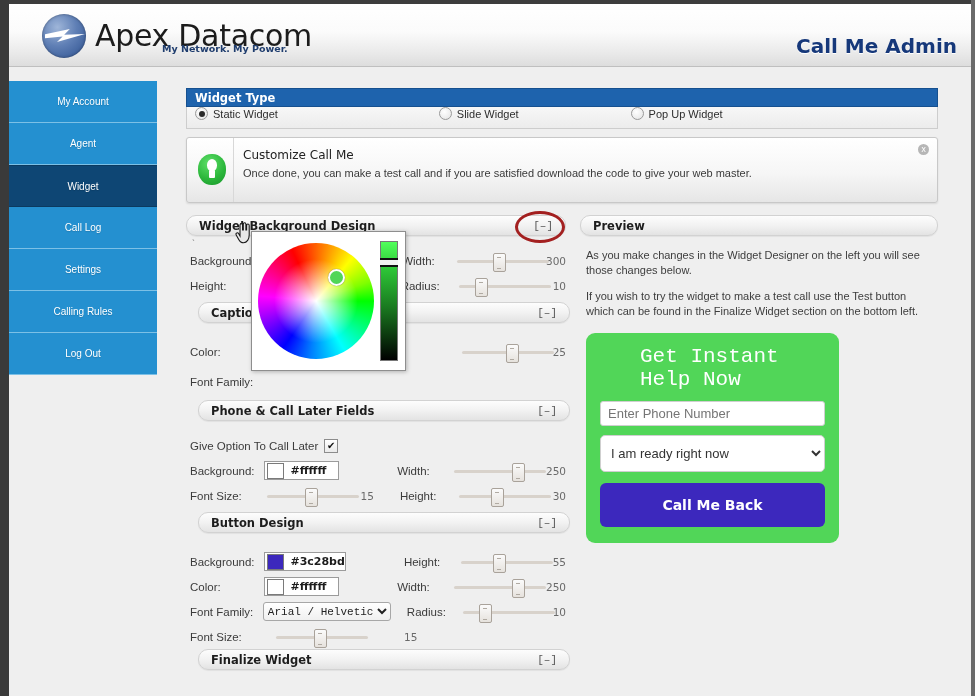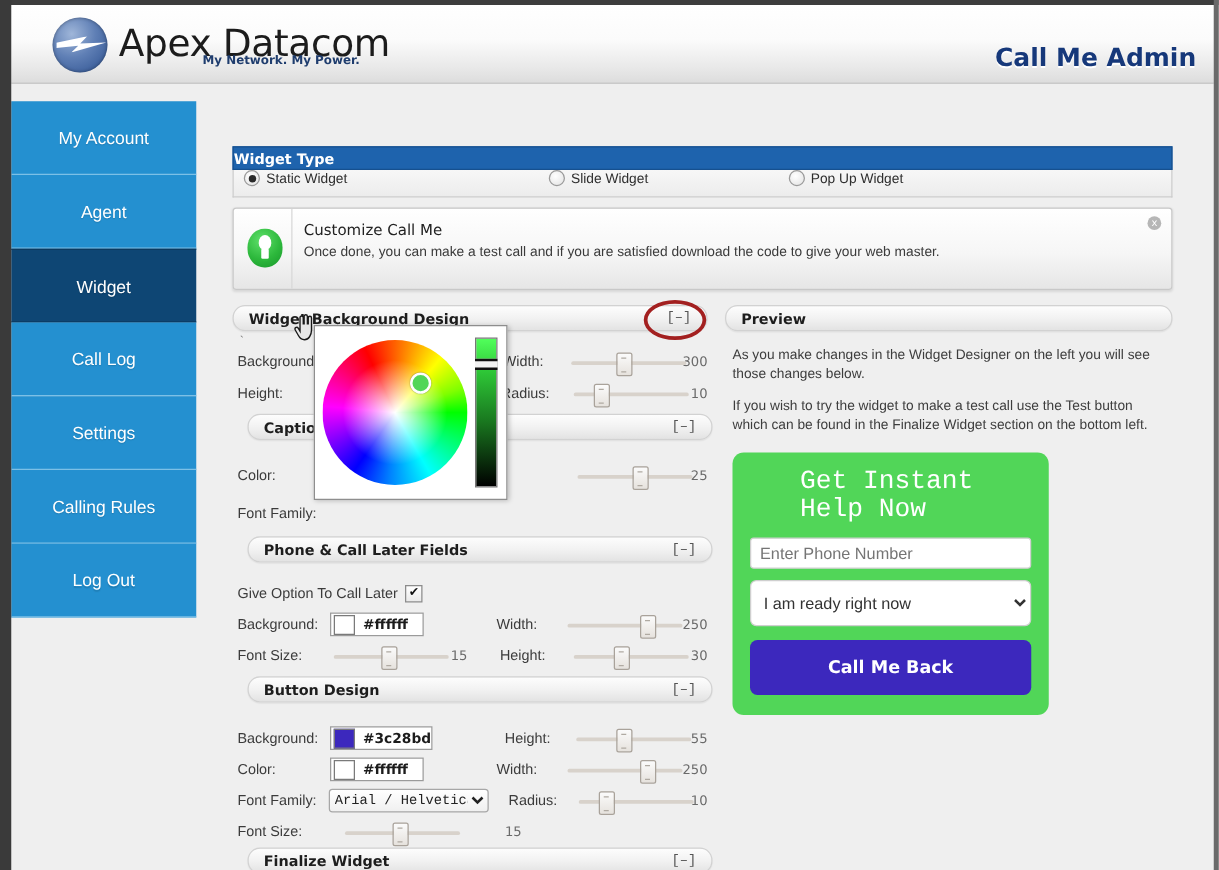--- a/index.html
+++ b/index.html
@@ -69,48 +69,48 @@
     font-family: "DejaVu Sans", sans-serif;
     text-shadow: 0 1px 0 #ffffff;
     margin-top: 7px;
   }
 
   
   .sidebar {
     position: absolute; left: 9px; top: 81px; width: 148px;
   }
   .nav-item {
-    height: 59px; width: 148px;
+    height: 42px; width: 148px;
     background: #2490d0;
     border-bottom: 1px solid #7cc0e6;
     color: #ffffff;
-    font-size: 14px;
+    font-size: 10px;
     display: flex; align-items: center; justify-content: center;
     box-sizing: border-box;
     cursor: pointer;
     text-shadow: 0 1px 1px rgba(0,0,0,.15);
   }
   .nav-item.active {
     background: #0e4674;
     border-top: 1px solid #0b3a60;
     border-bottom: 1px solid #0b3a60;
   }
 
   
   .content {
     position: absolute; left: 186px; top: 88px; width: 752px;
   }
   .bar-blue {
     height: 19px; background: #1e63ad;
     border: 1px solid #16508f;
     box-sizing: border-box;
     display: flex; align-items: center;
+    padding-left: 8px;
     color: #ffffff; font-size: 11.5px; font-weight: bold;
     font-family: "DejaVu Sans", sans-serif;
-    margin-top: 29px;
   }
   .radio-row {
     height: 22px; background: linear-gradient(to bottom,#f7f7f7,#ececec);
     border: 1px solid #cdcdcd; border-top: none;
     box-sizing: border-box;
     display: flex; align-items: flex-start;
     font-size: 11px; color: #2e2e2e;
   }
   .radio-opt { display: flex; align-items: center; cursor: pointer; }
   .radio-opt:nth-child(1){ margin-left: 8px; }

